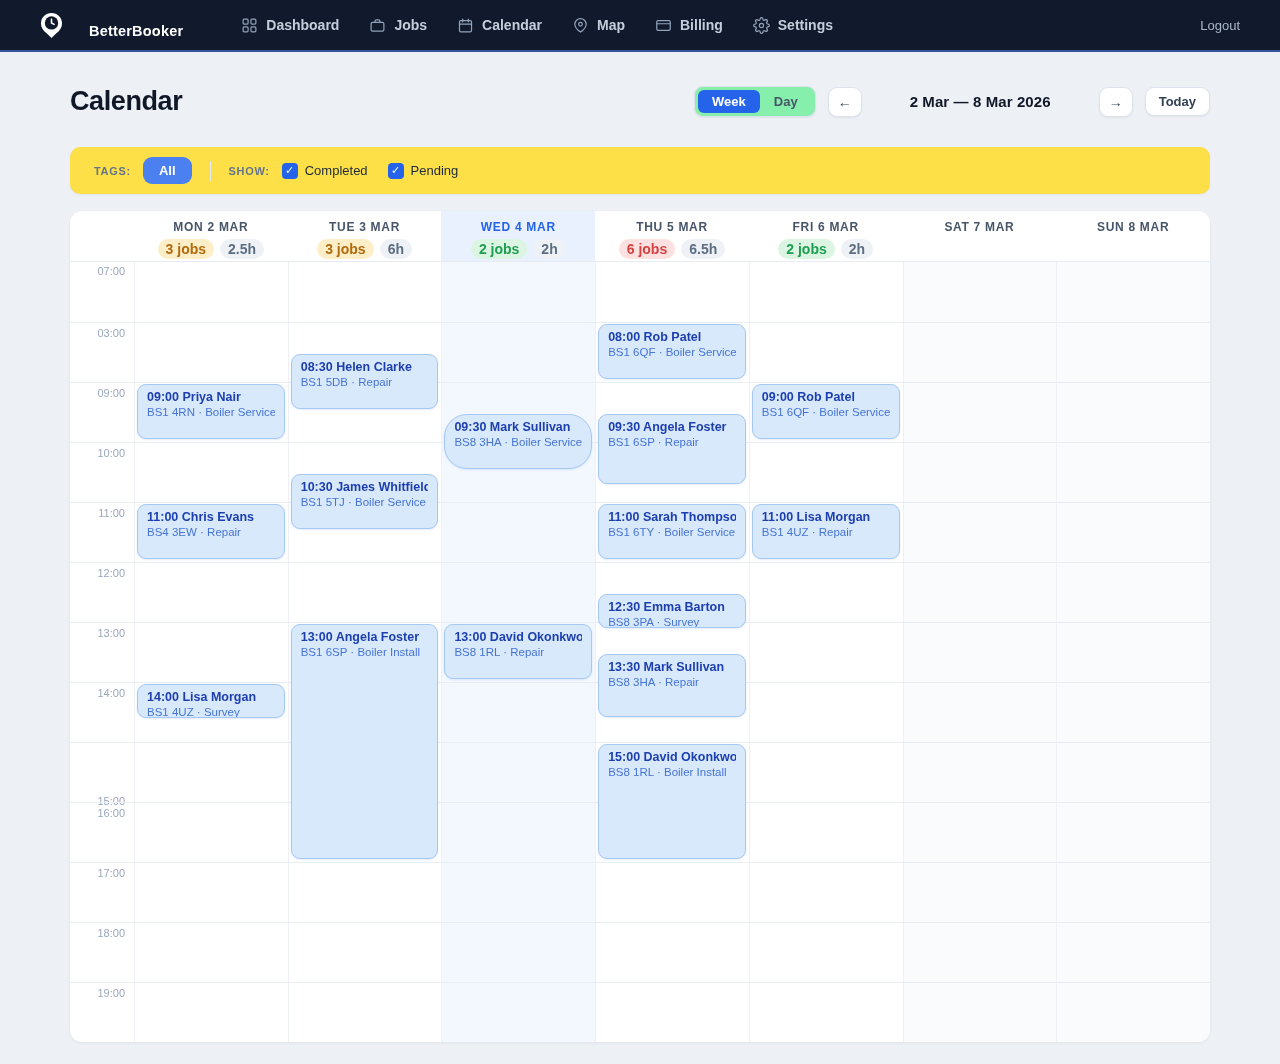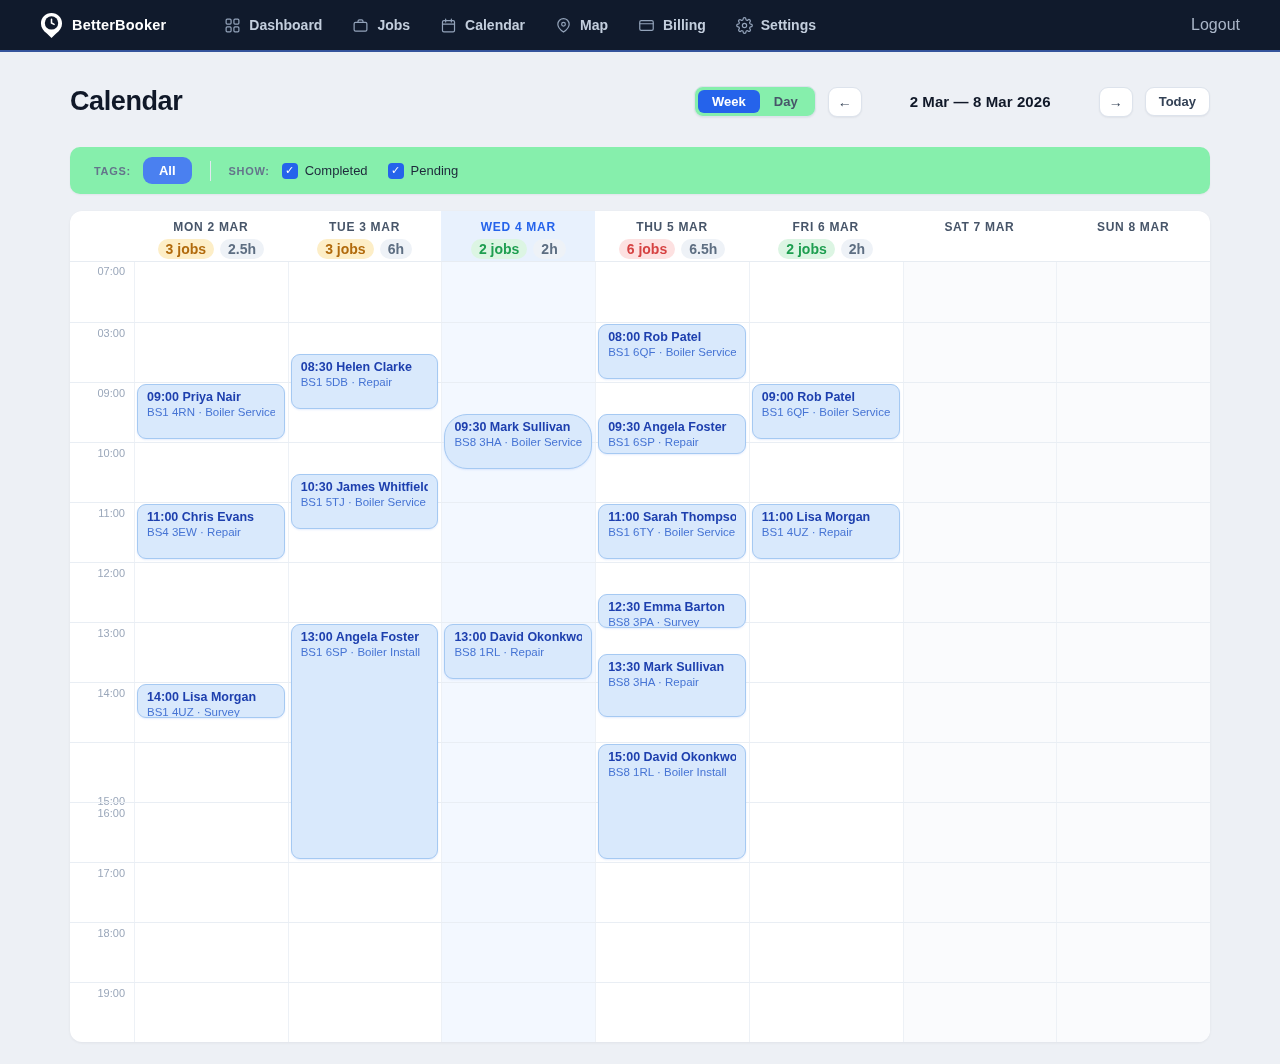--- a/index.html
+++ b/index.html
@@ -8,39 +8,39 @@
     background:#edf0f5;
     font-family:"Liberation Sans","DejaVu Sans",sans-serif;
     color:#0f172a;
   }
   
   .topnav {
     height:52px; background:#101a2c;
     border-bottom:2px solid #34549c;
     display:flex; align-items:center; padding:0 40px;
   }
-  .brand { display:flex; align-items:center; gap:9px; cursor:pointer; }
+  .brand { display:flex; align-items:flex-end; gap:26px; cursor:pointer; }
   .brand-name { color:#fff; font-weight:700; font-size:14.5px; letter-spacing:.2px; }
   .nav-items { display:flex; align-items:center; gap:30px; margin-left:58px; }
   .nav-item { display:flex; align-items:center; gap:8px; color:#c3cedd; font-size:14px; font-weight:600; cursor:pointer; text-decoration:none; }
   .nav-item .nicon { display:flex; align-items:center; color:#93a3ba; }
-  .logout { margin-left:auto; color:#aab6c8; font-size:16px; cursor:pointer; }
+  .logout { margin-left:auto; color:#aab6c8; font-size:13px; cursor:pointer; }
   
   main { padding:0 70px; }
   .page-head { display:flex; align-items:center; justify-content:space-between; margin:34px 0 30px; }
   .page-title { font-size:27px; font-weight:800; letter-spacing:-.4px; color:#101828; }
   .controls { display:flex; align-items:center; gap:12px; }
   .segmented { display:flex; background:#86efac; border:1px solid #dde3ec; border-radius:9px; padding:3px; box-shadow:0 1px 2px rgba(15,23,42,.06); }
   .seg { border:0; background:transparent; font-family:inherit; font-size:13px; font-weight:700; color:#475569; padding:4px 14px; border-radius:6px; cursor:pointer; }
   .seg.active { background:#2563eb; color:#fff; }
   .icon-btn { width:34px; height:30px; background:#fff; border:1px solid #dde3ec; border-radius:9px; font-size:14px; color:#334155; cursor:pointer; box-shadow:0 1px 2px rgba(15,23,42,.06); font-family:inherit; }
   .range { font-size:15px; font-weight:800; color:#101828; margin:0 36px; letter-spacing:.1px; }
   .btn { background:#fff; border:1px solid #dde3ec; border-radius:9px; font-family:inherit; font-size:13px; font-weight:600; color:#334155; padding:6px 13px; cursor:pointer; box-shadow:0 1px 2px rgba(15,23,42,.06); }
   
-  .filterbar { background:#86efac; border-radius:10px; box-shadow:0 1px 2px rgba(15,23,42,.05); padding:10px 24px; display:flex; align-items:center; }
+  .filterbar { background:#fde047; border-radius:10px; box-shadow:0 1px 2px rgba(15,23,42,.05); padding:10px 24px; display:flex; align-items:center; }
   .flabel { font-size:11px; font-weight:700; color:#64748b; letter-spacing:.7px; }
   .pill { margin-left:12px; background:#4a80f0; color:#fff; border:0; border-radius:9px; padding:6px 16px; font-family:inherit; font-size:13px; font-weight:700; cursor:pointer; }
   .vdiv { width:1px; height:20px; background:#e2e8f0; margin:0 18px; }
   .checks { display:flex; align-items:center; gap:20px; margin-left:12px; }
   .check { display:flex; align-items:center; gap:7px; cursor:pointer; }
   .cbox { width:16px; height:16px; background:#2563eb; border-radius:4px; color:#fff; font-size:11px; font-weight:700; display:flex; align-items:center; justify-content:center; }
   .clabel { font-size:13px; font-weight:500; color:#1e293b; }
   
   .cal-card { background:#fff; border-radius:12px; box-shadow:0 1px 3px rgba(15,23,42,.06); margin:17px 0 32px; overflow:hidden; }
   .day-head-row { display:grid; grid-template-columns:64px repeat(7,1fr); border-bottom:1px solid #e7ecf2; }
@@ -269,21 +269,21 @@
           <div class="event" style="top: 362px; height: 55px;">
             <div class="ev-title">13:00 David Okonkwo</div>
             <div class="ev-sub">BS8 1RL · Repair</div>
           </div>
         </div>
         <div class="day-col">
           <div class="event" style="top: 62px; height: 55px;">
             <div class="ev-title">08:00 Rob Patel</div>
             <div class="ev-sub">BS1 6QF · Boiler Service</div>
           </div>
-          <div class="event" style="top: 152px; height: 40px;">
+          <div class="event" style="top: 152px; height: 70px;">
             <div class="ev-title">09:30 Angela Foster</div>
             <div class="ev-sub">BS1 6SP · Repair</div>
           </div>
           <div class="event" style="top: 242px; height: 55px;">
             <div class="ev-title">11:00 Sarah Thompson</div>
             <div class="ev-sub">BS1 6TY · Boiler Service</div>
           </div>
           <div class="event" style="top: 332px; height: 34px;">
             <div class="ev-title">12:30 Emma Barton</div>
             <div class="ev-sub">BS8 3PA · Survey</div>

